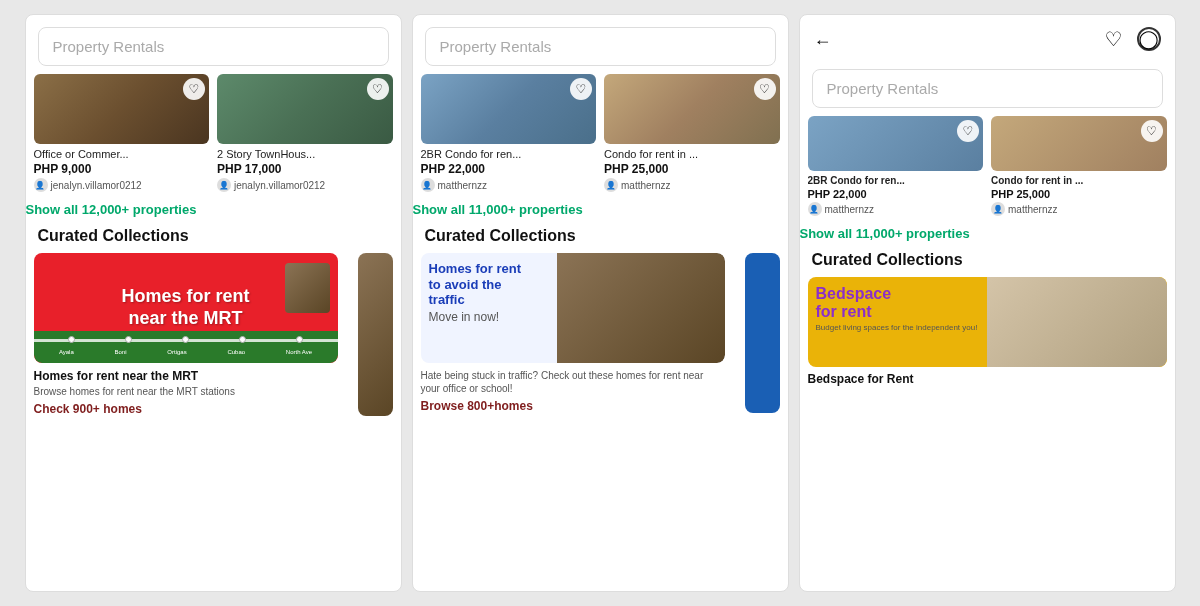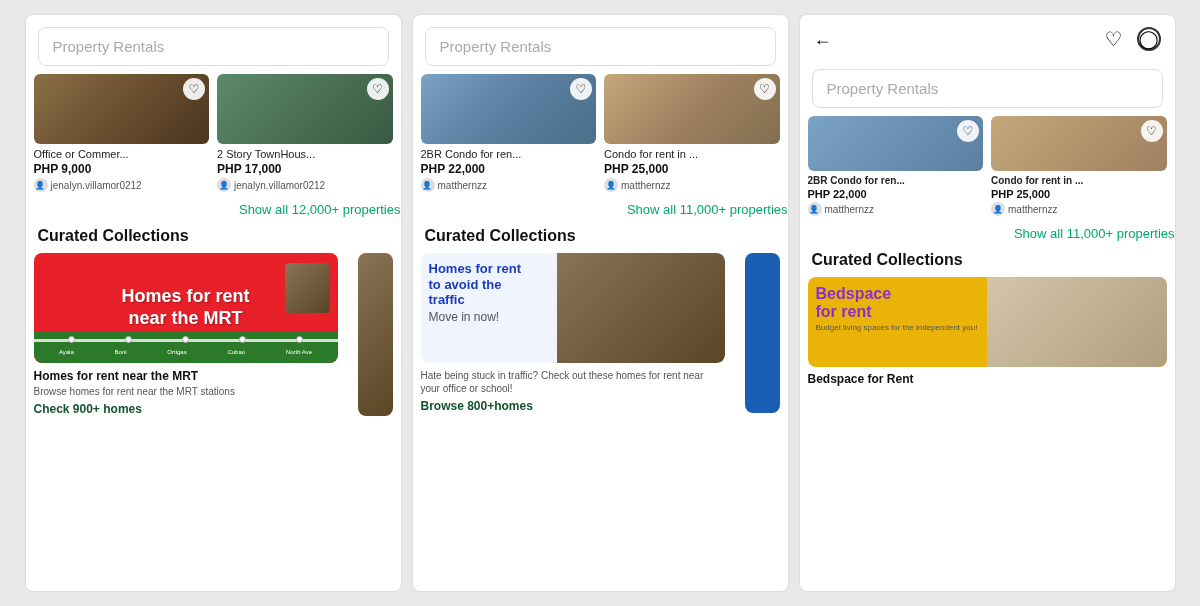--- a/index.html
+++ b/index.html
@@ -118,24 +118,24 @@
       height: 14px;
       border-radius: 50%;
       background: #ddd;
       display: inline-flex;
       align-items: center;
       justify-content: center;
       font-size: 8px;
     }
     
     .show-all {
-      text-align: right;
+      text-align: left;
       color: #00a86b;
       font-size: 13px;
-      font-weight: 400;
+      font-weight: 700;
       padding: 10px 0 6px;
       cursor: pointer;
     }
     
     .section-title {
       font-size: 16px;
       font-weight: 800;
       color: #111;
       padding: 4px 12px 8px 12px;
     }
@@ -247,21 +247,21 @@
       font-weight: 700;
       color: #111;
       margin-bottom: 2px;
     }
     .collection-desc {
       font-size: 10px;
       color: #555;
       line-height: 1.3;
     }
     .browse-link {
-      color: #14532d;
+      color: #7f1d1d;
       font-size: 12px;
       font-weight: 700;
       margin-top: 4px;
       display: block;
       cursor: pointer;
     }
     
     .screen3-header {
       display: flex;
       align-items: center;

